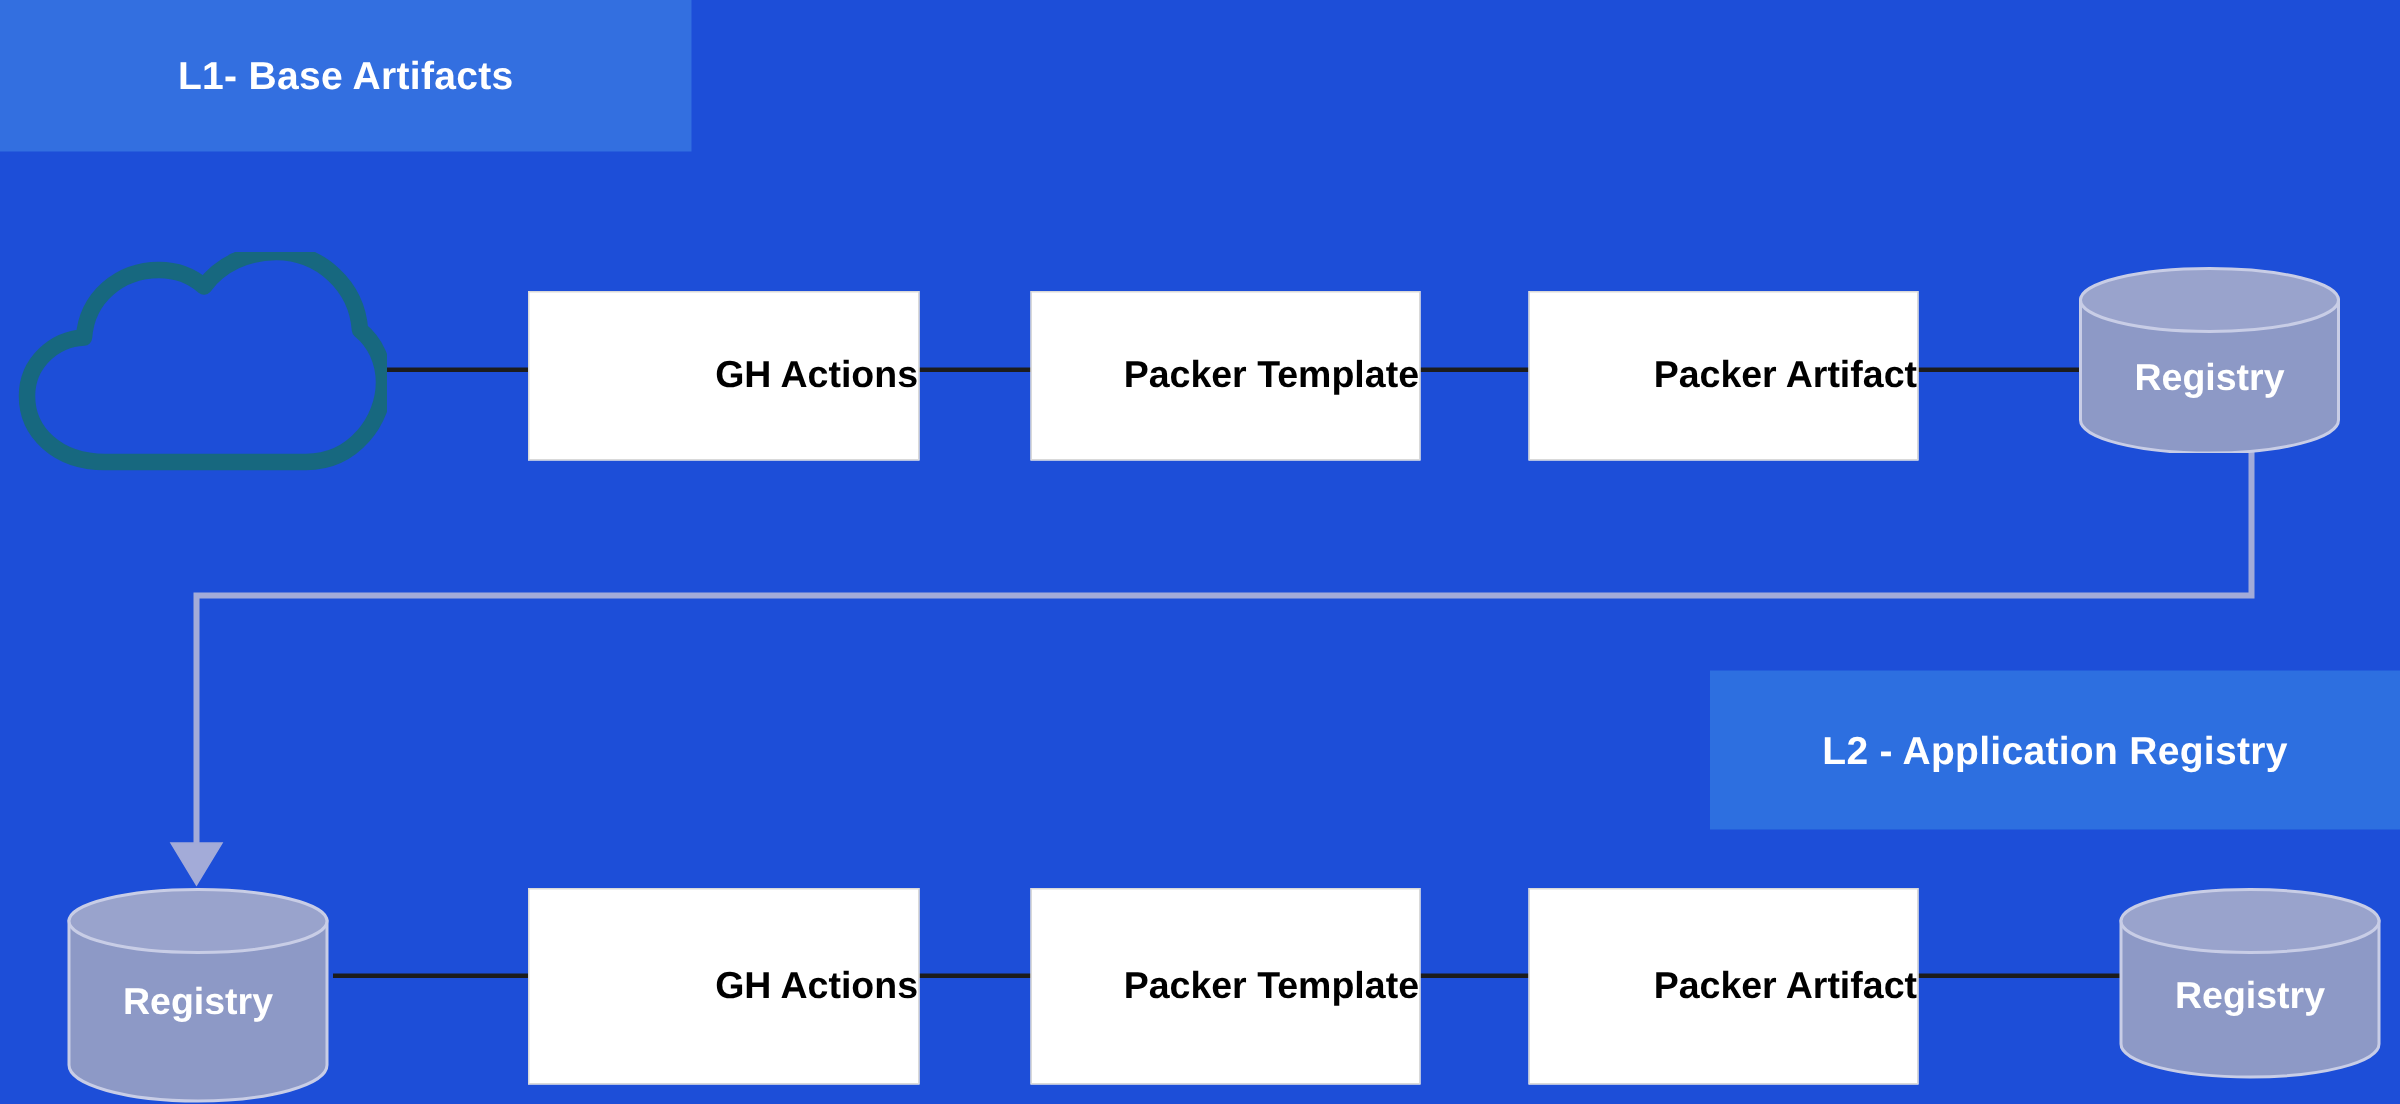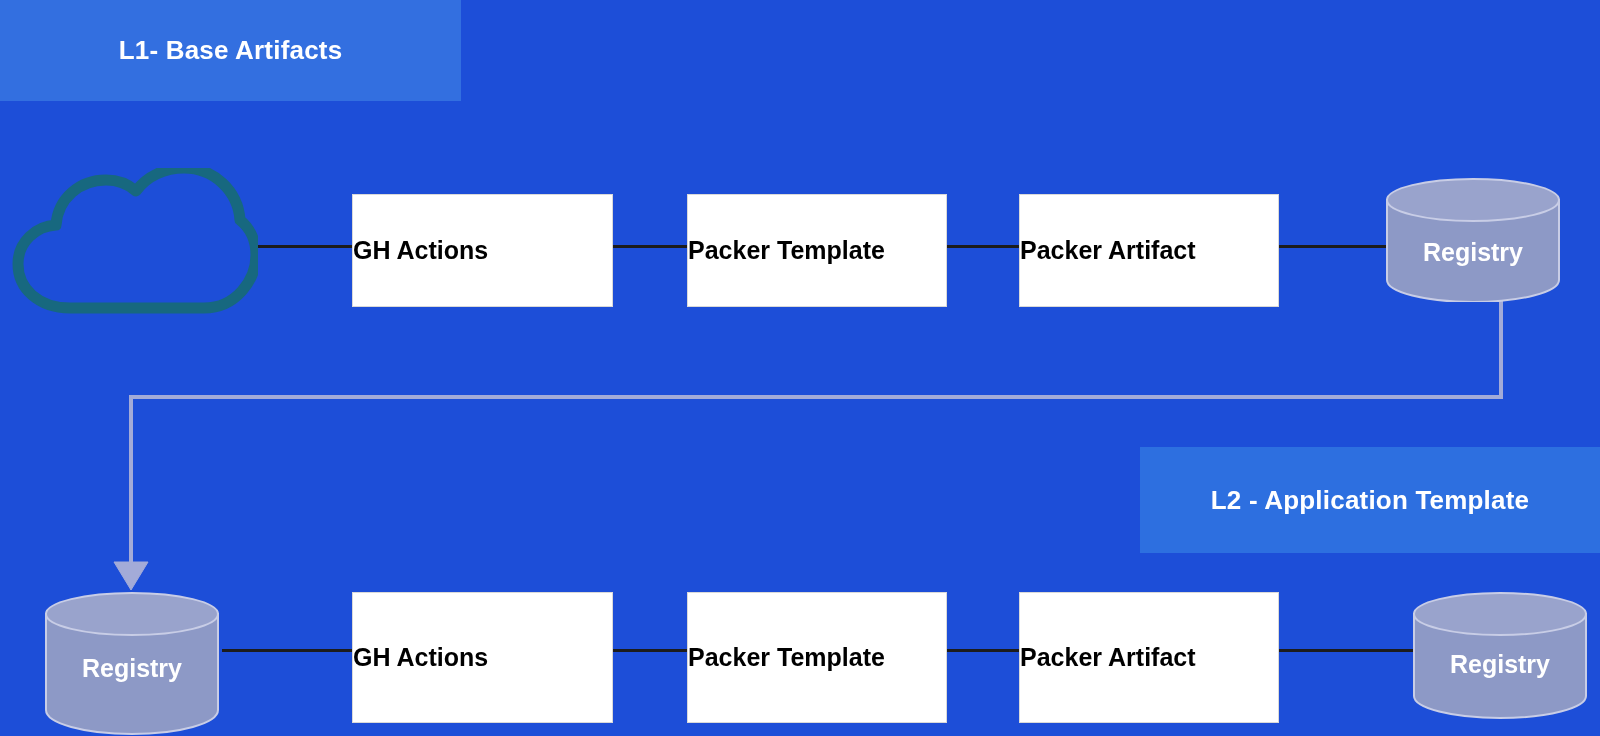--- a/index.html
+++ b/index.html
@@ -46,21 +46,21 @@
   }
 
   
   .proc-box {
     position: absolute;
     background: #ffffff;
     border: 1px solid #d9d9d9;
     box-sizing: border-box;
     display: flex;
     align-items: center;
-    justify-content: flex-start;
+    justify-content: flex-end;
     color: #000000;
     font-size: 25px;
     font-weight: bold;
     text-align: center;
   }
 
   
   #cloud-shape {
     position: absolute;
     left: 8px;
@@ -108,21 +108,21 @@
 </head>
 <body>
 
 <div id="canvas">
 
   <div class="layer-banner" id="banner-l1">
     <span>L1- Base Artifacts</span>
   </div>
 
   <div class="layer-banner" id="banner-l2">
-    <span>L2 - Application Template</span>
+    <span>L2 - Application Registry</span>
   </div>
 
   <div class="hline" style="left:250px;  top:245px; width:104px;"></div>
   <div class="hline" style="left:612px;  top:245px; width:76px;"></div>
   <div class="hline" style="left:946px;  top:245px; width:74px;"></div>
   <div class="hline" style="left:1278px; top:245px; width:110px;"></div>
 
   <div class="hline" style="left:222px;  top:649px; width:132px;"></div>
   <div class="hline" style="left:612px;  top:649px; width:76px;"></div>
   <div class="hline" style="left:946px;  top:649px; width:74px;"></div>

